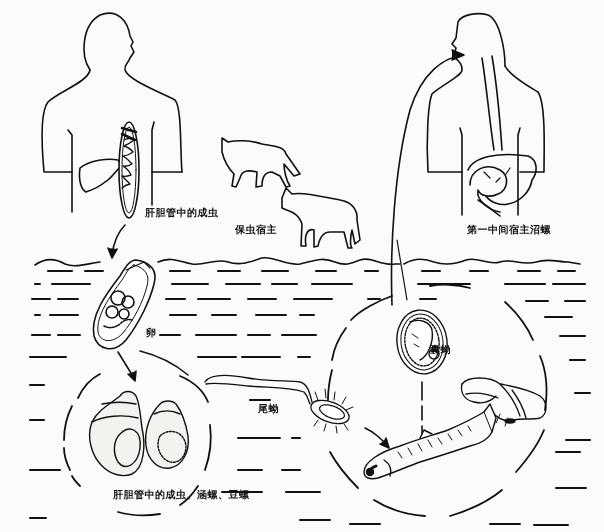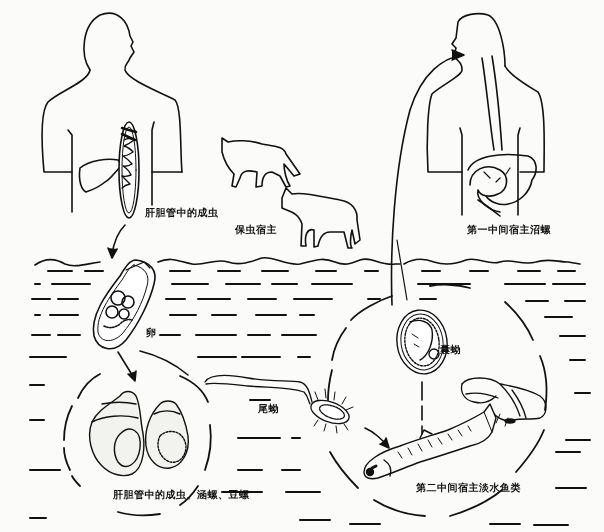--- a/index.html
+++ b/index.html
@@ -172,17 +172,16 @@
       <path d="M398,452 l4,6 M408,448 l4,7 M418,444 l4,7 M428,440 l4,7 M438,438 l4,6 M448,434 l4,6 M458,430 l4,6 M468,426 l3,5" stroke-width="1"></path>
       <path d="M484,412 L492,432" stroke-width="1"></path>
     </g>
   </g>
 </svg>
 
 <div class="lbl" style="left:145px;top:206px;">肝胆管中的成虫</div>
 <div class="lbl" style="left:235px;top:223px;">保虫宿主</div>
 <div class="lbl" style="left:467px;top:223px;">第一中间宿主沼螺</div>
 <div class="lbl" style="left:146px;top:326px;">卵</div>
-<div class="lbl" style="left:440px;top:343px;">囊蚴</div>
+<div class="lbl" style="left:430px;top:343px;">囊蚴</div>
 <div class="lbl" style="left:258px;top:402px;">尾蚴</div>
 <div class="lbl" style="left:113px;top:488px;">肝胆管中的成虫、涵螺、豆螺</div>
-<div class="lbl" style="left:416px;top:481px;">第二中间宿主淡水鱼类</div>
 </div>
 
 </body></html>

